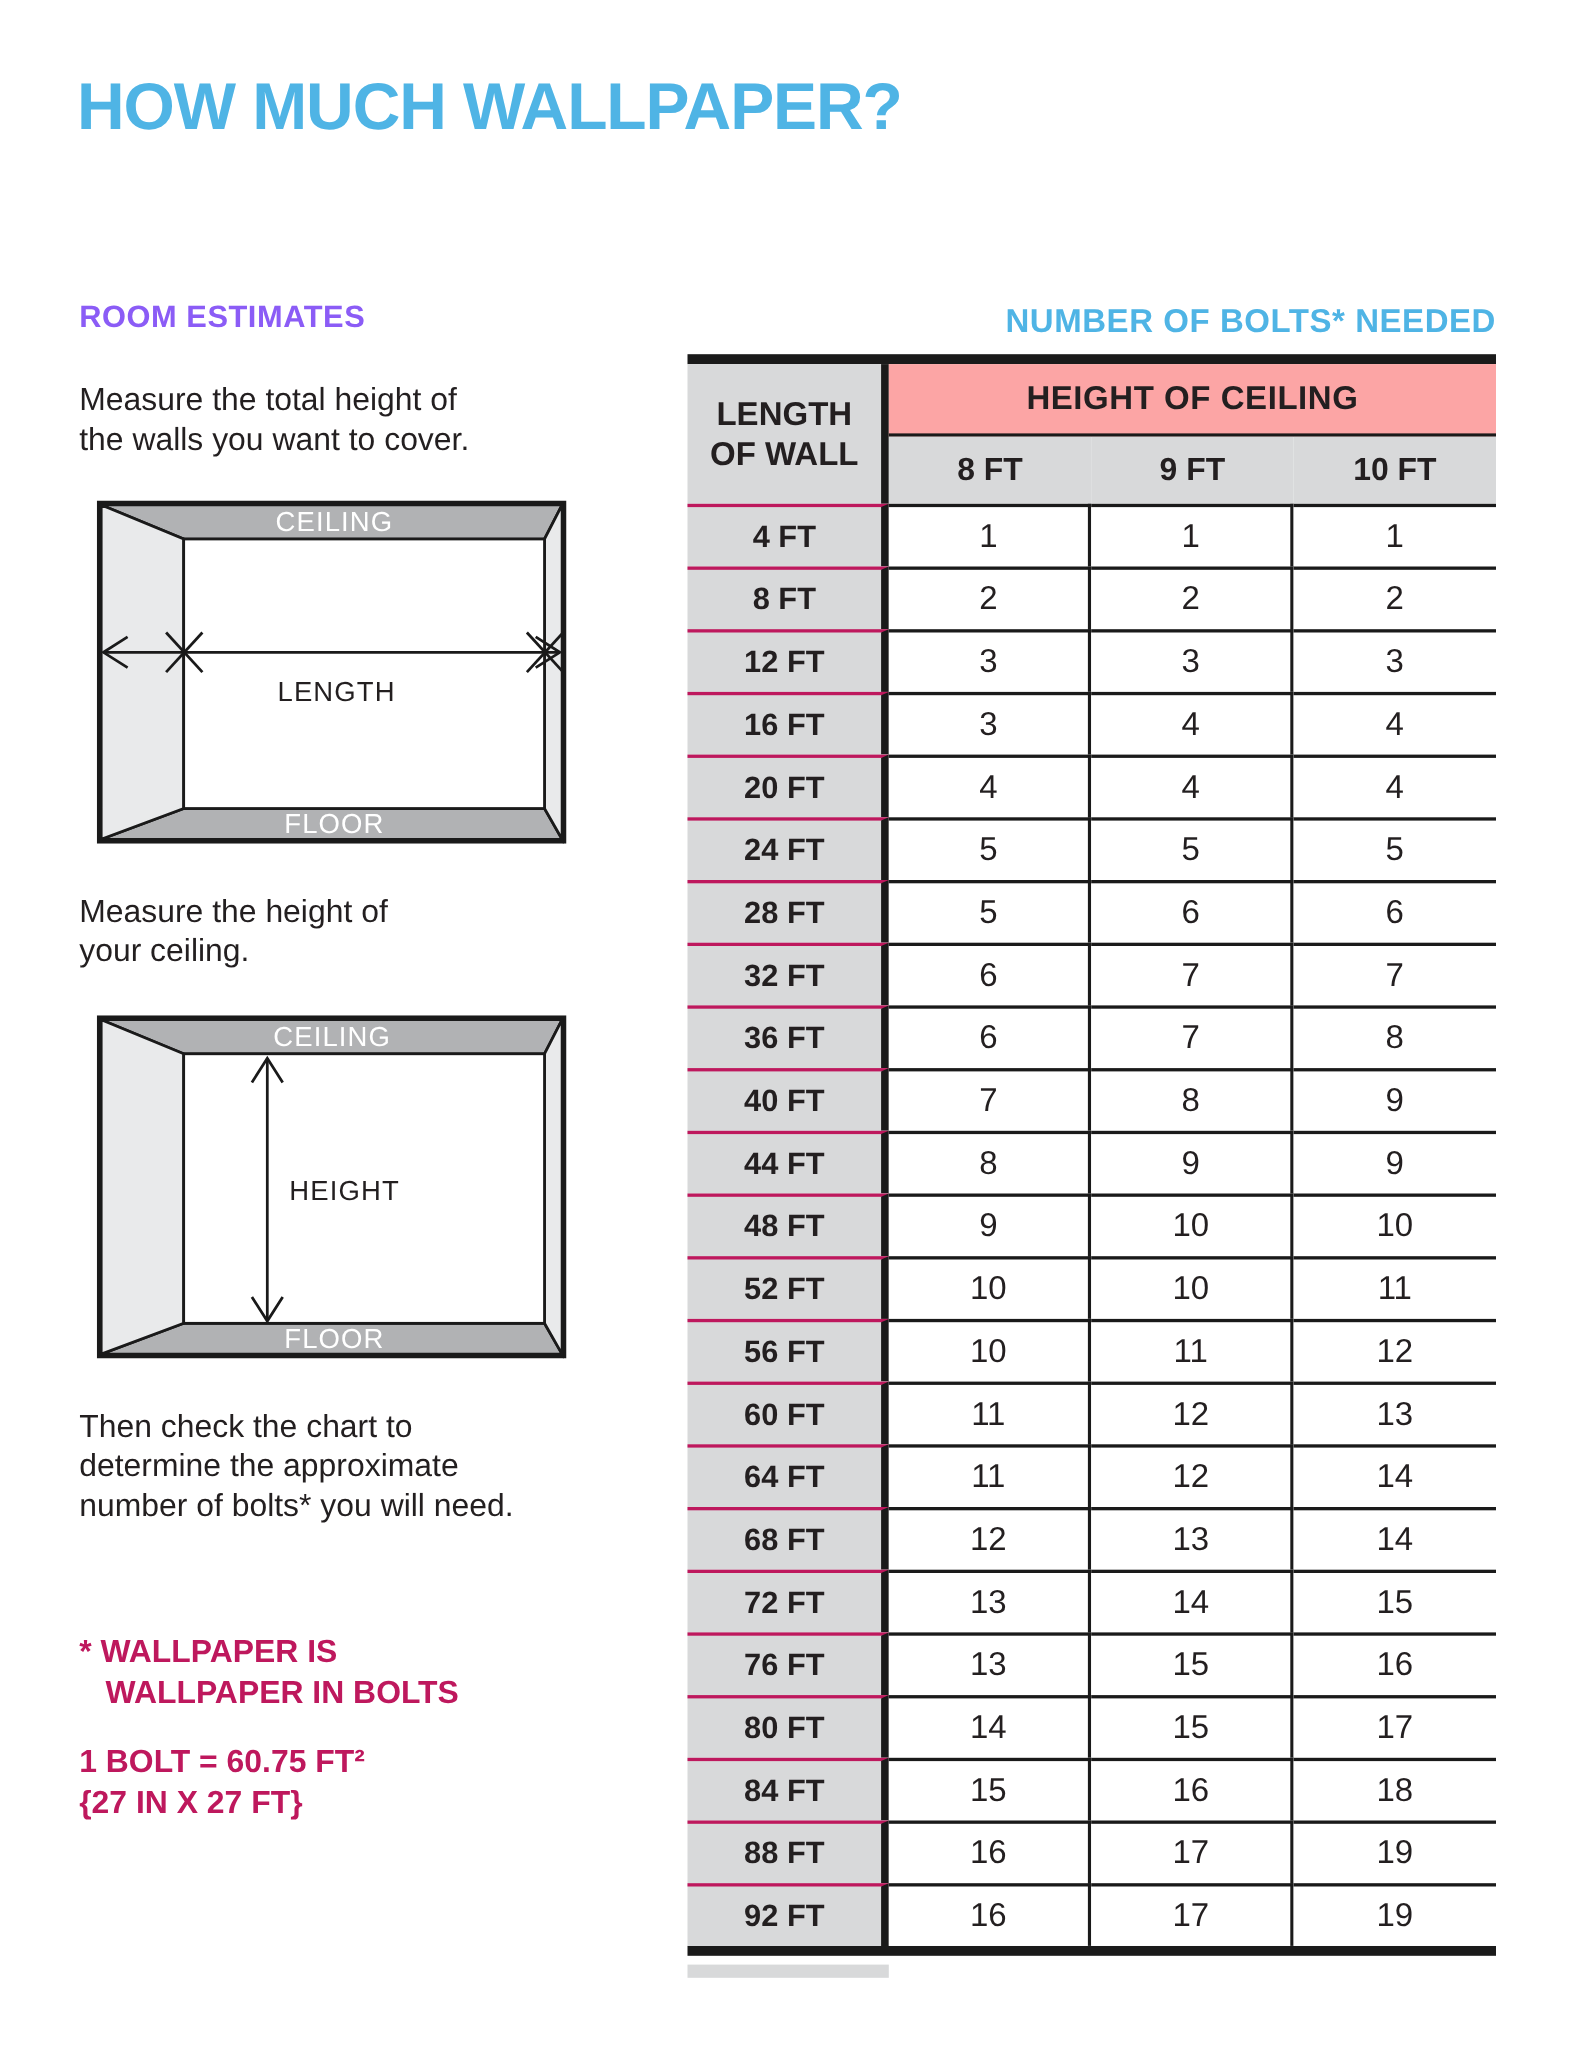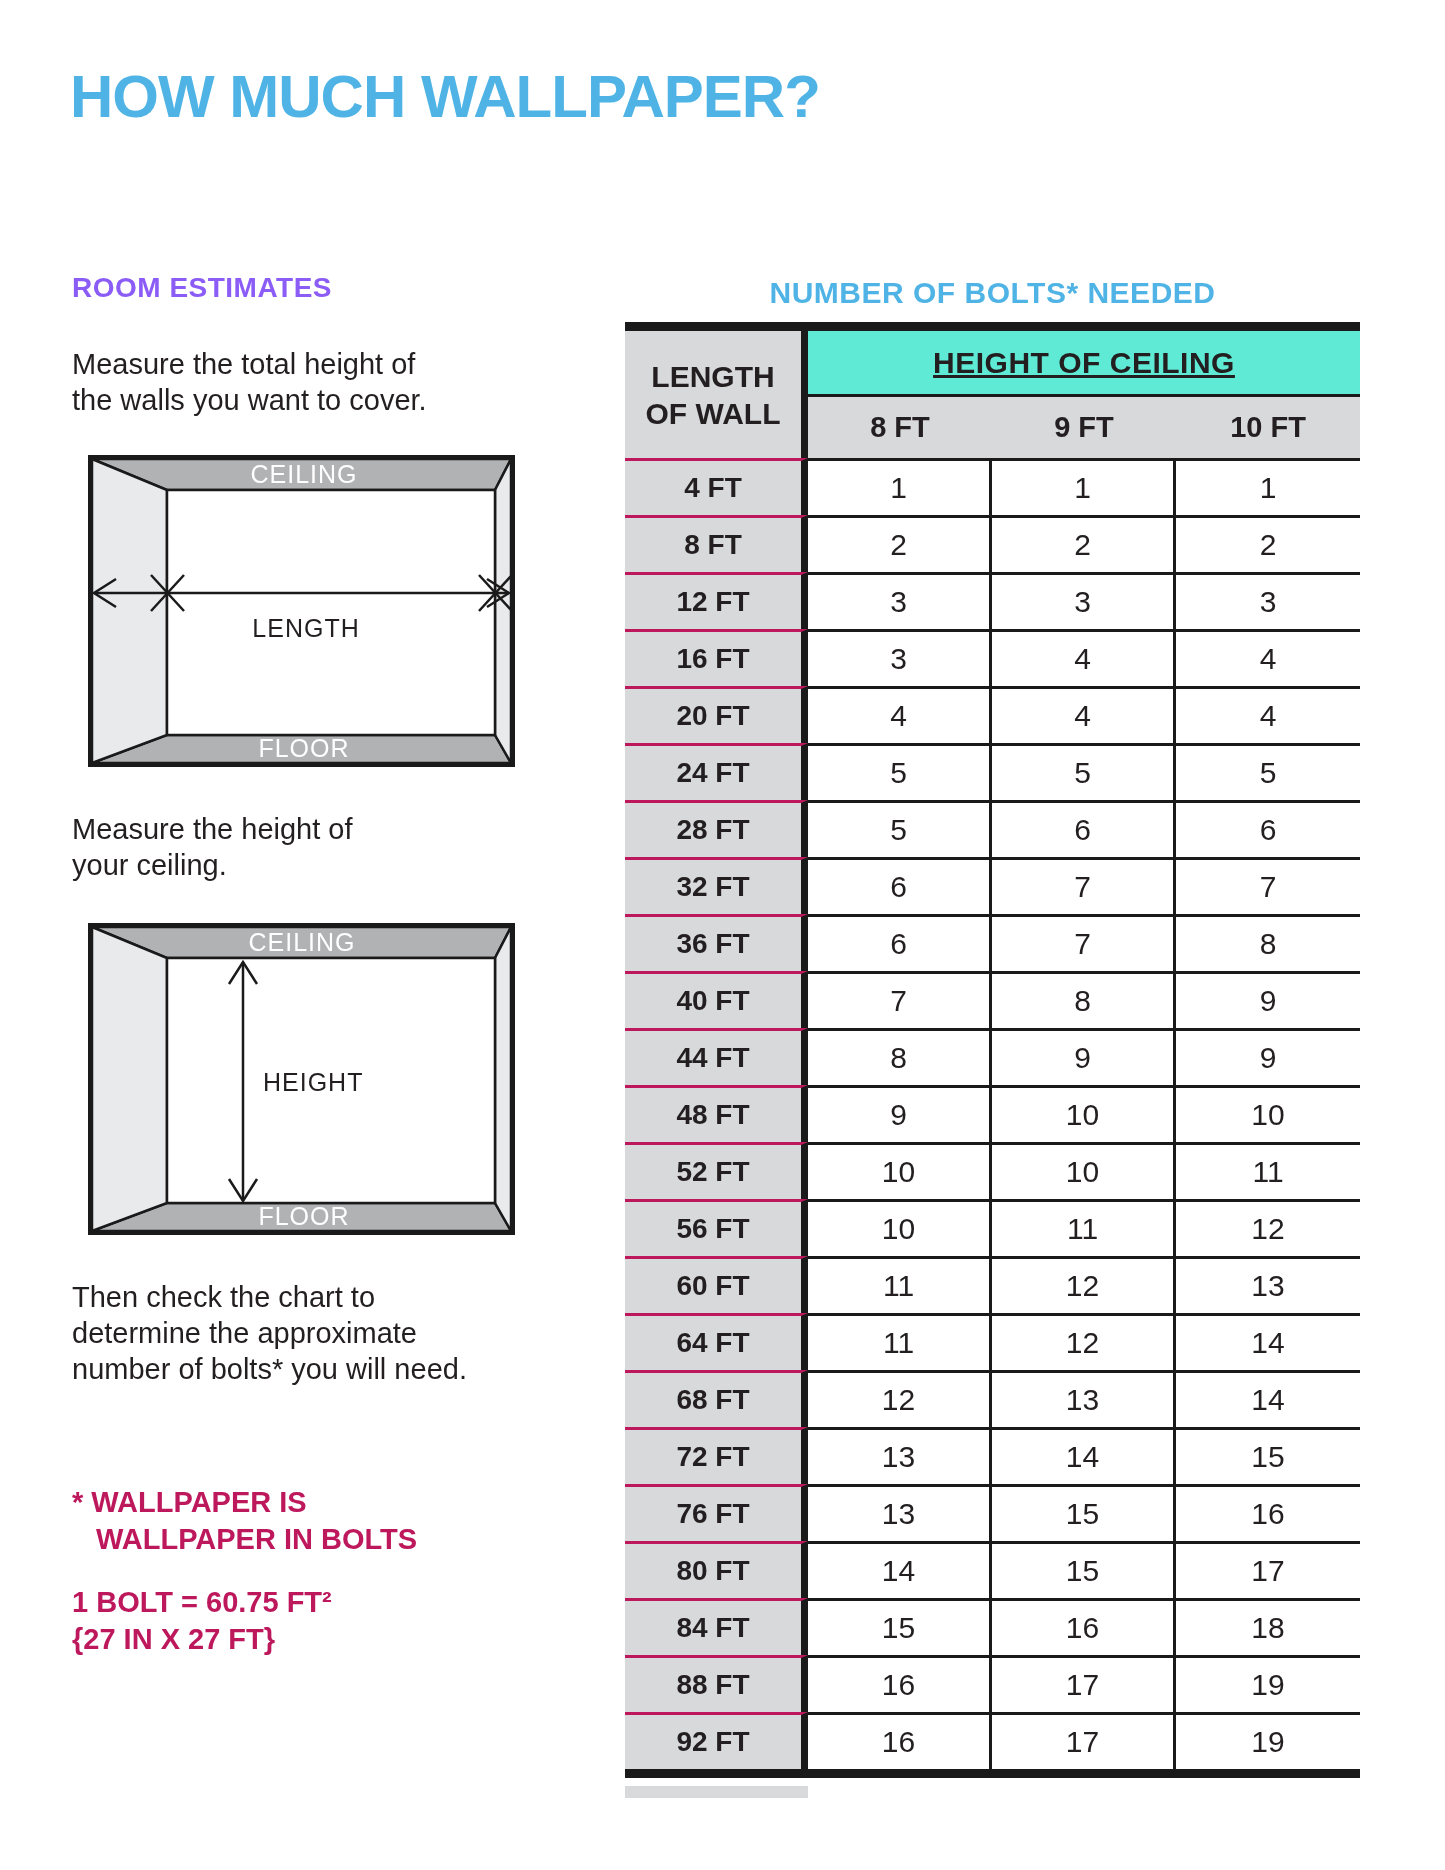--- a/index.html
+++ b/index.html
@@ -28,21 +28,21 @@
     font-size:29px;line-height:36px;color:#231f20;
   }
   .footnote{
     left:72px;
     font-size:29px;line-height:37px;font-weight:bold;color:#be185d;
   }
   .footnote .indent{padding-left:24px;}
   .diagram{left:88px;width:349px;height:312px;}
   .table-heading{
     left:625px;top:276px;width:735px;
-    text-align:center;font-size:30px;font-weight:bold;
+    text-align:right;font-size:30px;font-weight:bold;
     color:#4fb4e5;letter-spacing:0.5px;white-space:nowrap;
   }
   .tbl{
     left:625px;top:322px;width:735px;
     display:grid;
     grid-template-columns:183px 184px 184px 184px;
     grid-template-rows:66px 61px repeat(23,57px);
     border-top:9px solid #1a1a1a;
     border-bottom:9px solid #1a1a1a;
     box-sizing:content-box;
@@ -51,22 +51,22 @@
   .tbl > div{box-sizing:border-box;}
   .cell{display:flex;align-items:center;justify-content:center;}
   .corner{
     grid-column:1;grid-row:1 / 3;
     background:#d8d9da;border-right:7px solid #1a1a1a;
     flex-direction:column;
     font-weight:bold;font-size:30px;line-height:37px;
   }
   .group{
     grid-column:2 / 5;grid-row:1;
-    background:#5eead4;border-bottom:3px solid #1a1a1a;
-    font-weight:bold;font-size:30px;letter-spacing:0.5px;text-decoration:underline;
+    background:#fca5a5;border-bottom:3px solid #1a1a1a;
+    font-weight:bold;font-size:30px;letter-spacing:0.5px;
   }
   .colhead{
     grid-row:2;background:#d8d9da;
     font-weight:bold;font-size:29px;
   }
   .rlabel{
     background:#d8d9da;
     border-right:7px solid #1a1a1a;border-top:3px solid #be185d;
     font-weight:bold;font-size:28px;
   }

